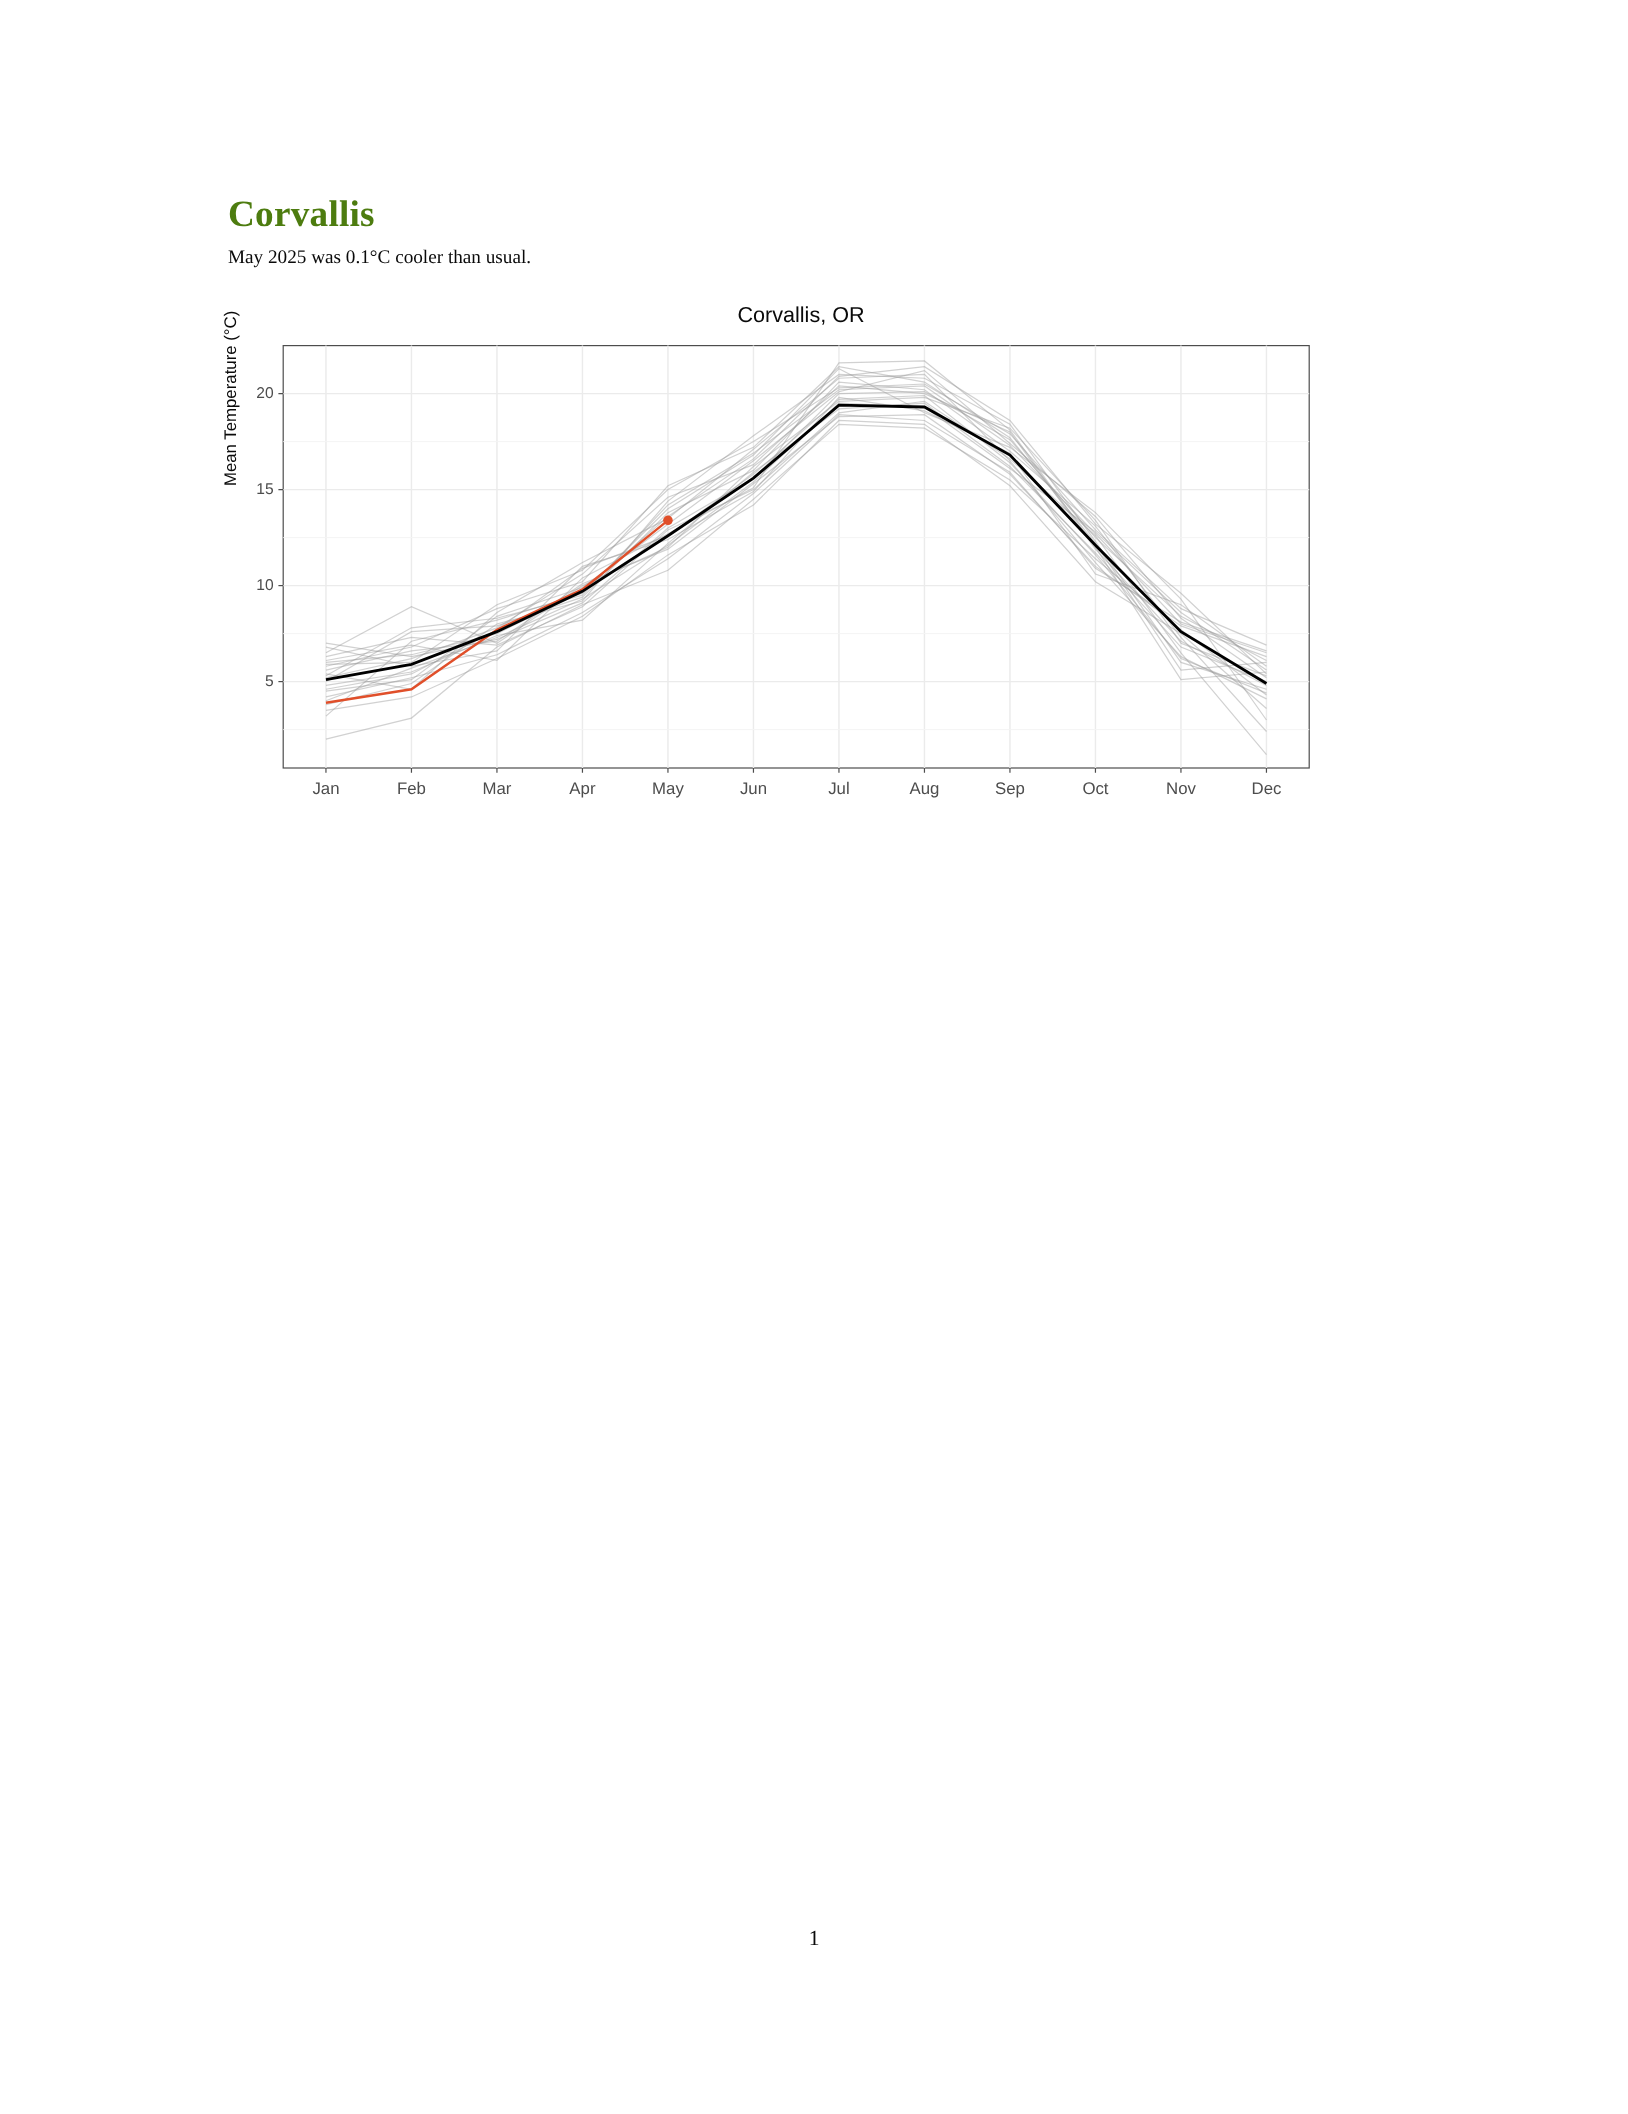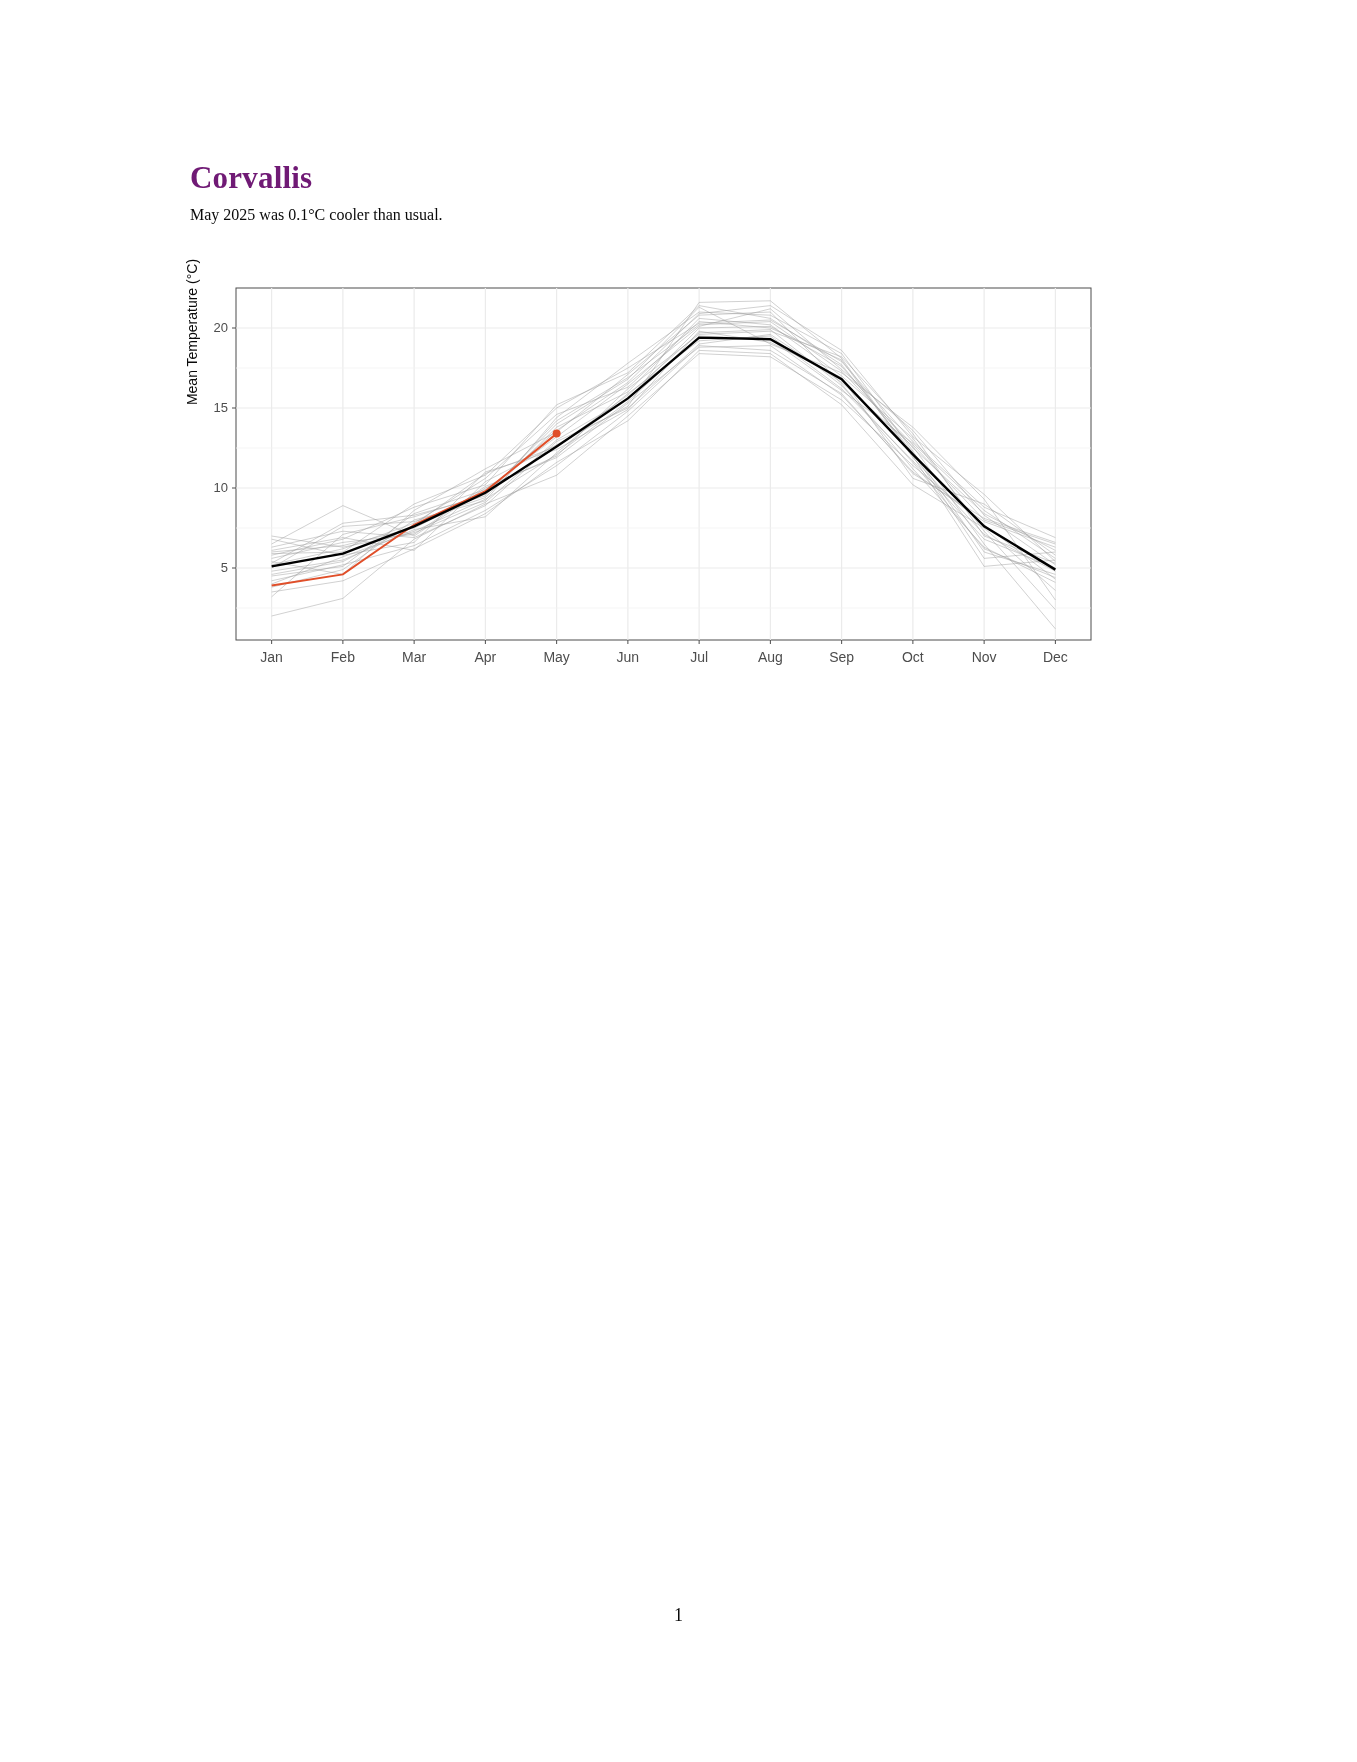--- a/index.html
+++ b/index.html
@@ -23,21 +23,21 @@
     background: #ffffff;
   }
   .doc-title {
     position: absolute;
     left: 190px;
     top: 160px;
     font-family: "Liberation Serif", serif;
     font-weight: bold;
     font-size: 31px;
     letter-spacing: 0.2px;
-    color: #701a75;
+    color: #4d7c0f;
   }
   .doc-subtitle {
     position: absolute;
     left: 190px;
     top: 206px;
     font-family: "Liberation Serif", serif;
     font-size: 16px;
     color: #0a0a0a;
   }
   .figure {
@@ -92,20 +92,21 @@
 </style>
 </head>
 <body>
 
 <div class="page">
 
   <div class="doc-title">Corvallis</div>
   <div class="doc-subtitle">May 2025 was 0.1°C cooler than usual.</div>
 
   <div class="figure">
+    <div class="chart-title">Corvallis, OR</div>
     <div class="y-axis-label">Mean Temperature (°C)</div>
     <svg class="plot-svg" id="plot" width="955" height="409">
         <rect x="46" y="10" width="855" height="352" fill="#ffffff" stroke="#4d4d4d" stroke-width="1"></rect>
         <line x1="81.625" y1="10" x2="81.625" y2="362" stroke="#ebebeb" stroke-width="1.2"></line>
         <line x1="152.875" y1="10" x2="152.875" y2="362" stroke="#ebebeb" stroke-width="1.2"></line>
         <line x1="224.125" y1="10" x2="224.125" y2="362" stroke="#ebebeb" stroke-width="1.2"></line>
         <line x1="295.375" y1="10" x2="295.375" y2="362" stroke="#ebebeb" stroke-width="1.2"></line>
         <line x1="366.625" y1="10" x2="366.625" y2="362" stroke="#ebebeb" stroke-width="1.2"></line>
         <line x1="437.875" y1="10" x2="437.875" y2="362" stroke="#ebebeb" stroke-width="1.2"></line>
         <line x1="509.125" y1="10" x2="509.125" y2="362" stroke="#ebebeb" stroke-width="1.2"></line>

